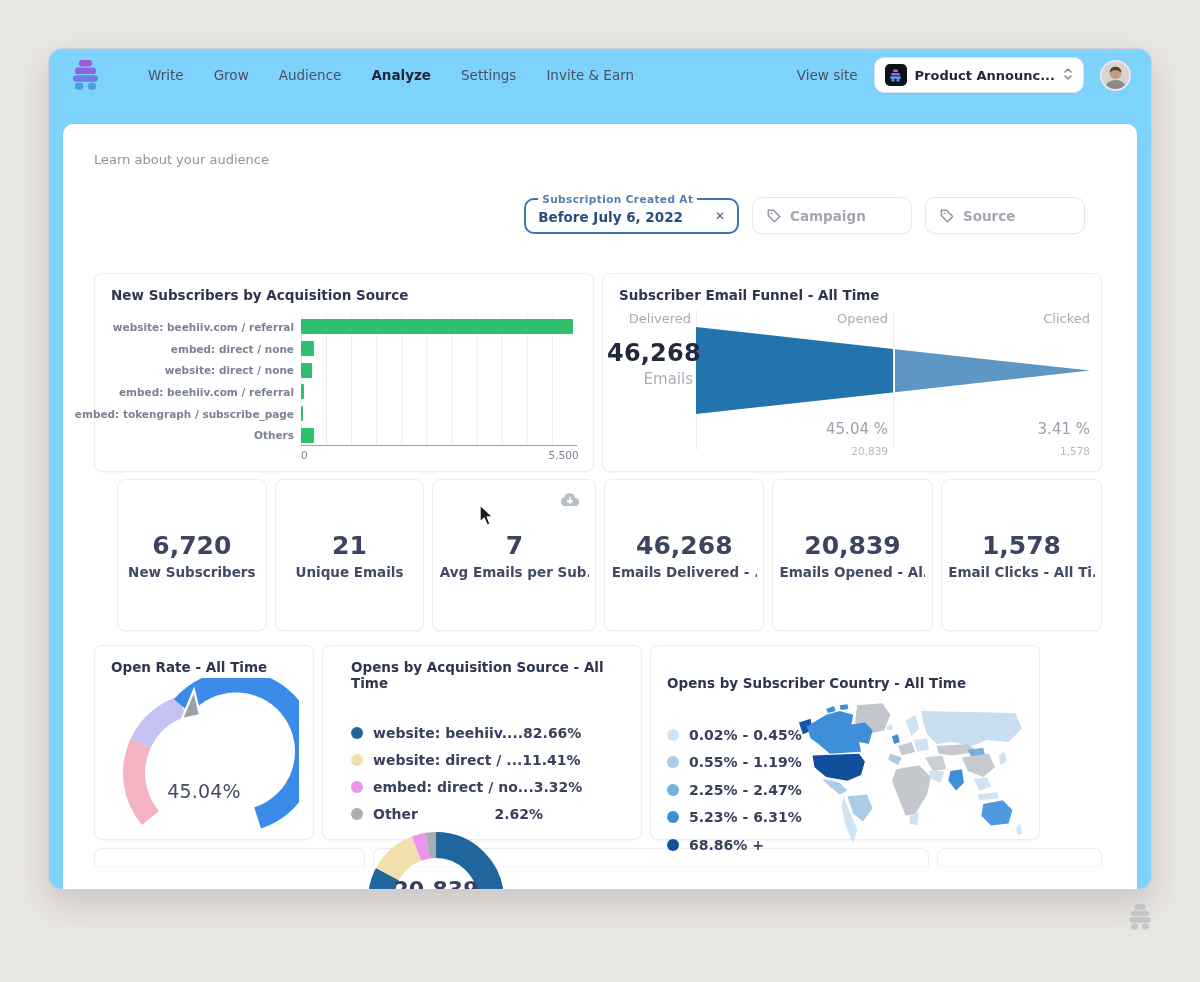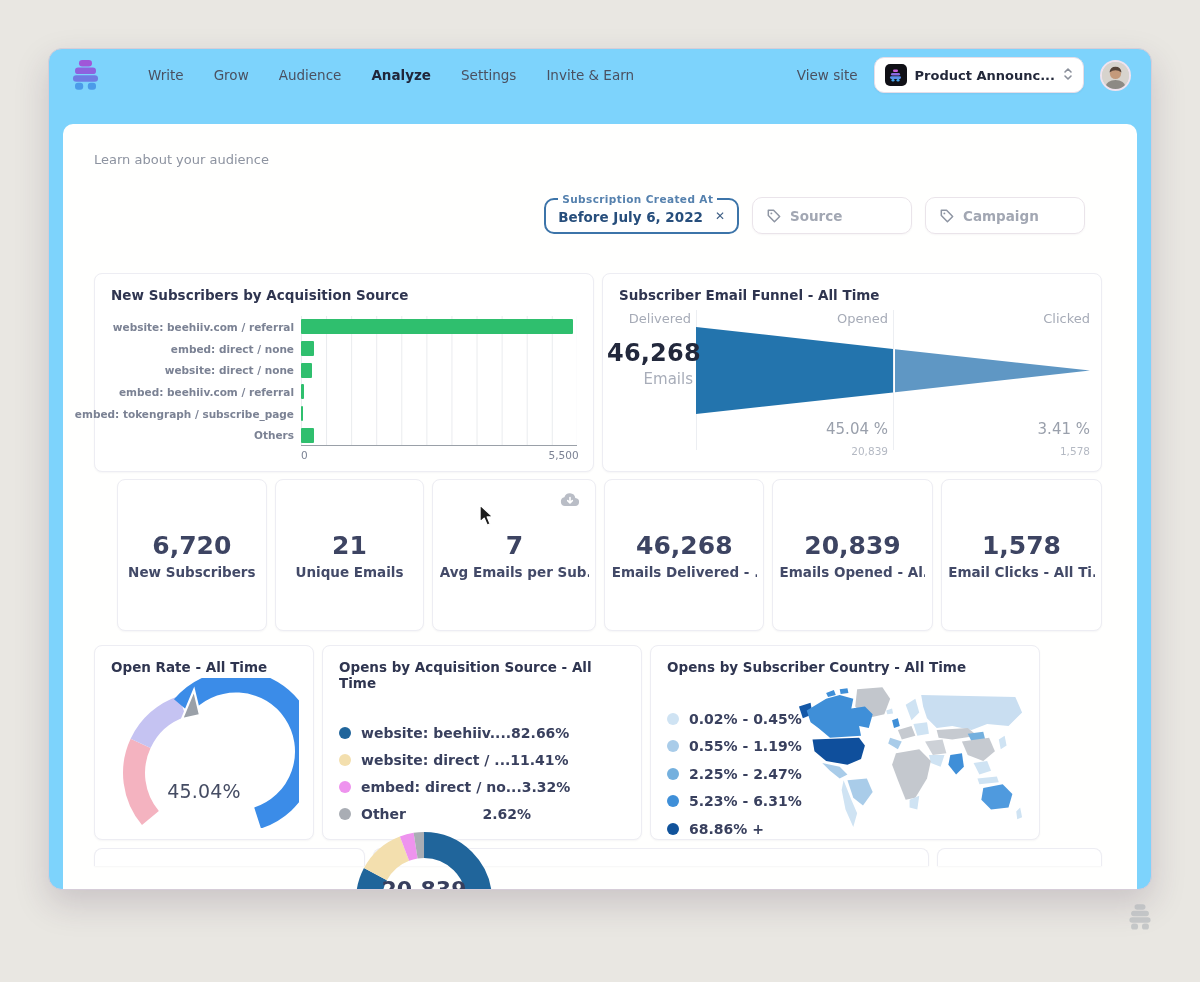--- a/index.html
+++ b/index.html
@@ -34,21 +34,21 @@
   .report-title { font-size:17.5px; font-weight:bold; color:#23293e; letter-spacing:.1px; }
   .badge-new { display:flex; align-items:center; gap:5px; background:#dde9fa; color:#3b73ce;
                font-size:11px; font-weight:bold; border-radius:10px; padding:3px 10px 3px 8px; }
   .badge-dot { width:6px; height:6px; border-radius:50%; background:#3b73ce; }
   .report-sub { font-size:13px; color:#8d93a0; margin-top:6px; }
 
   
   .filter-row { display:flex; justify-content:flex-end; align-items:flex-end; gap:13px; margin-top:26px; margin-right:17px; }
   .filter-chip { border:2px solid #3c74a9; border-radius:10px; padding:4px 12px 7px 12px; background:#fff; }
   .filter-chip legend { font-size:10.5px; font-weight:bold; color:#5581ae; letter-spacing:.4px; padding:0 4px; }
-  .chip-body { display:flex; gap:12px; }
+  .chip-body { display:flex; gap:32px; }
   .chip-value { font-size:13.5px; font-weight:bold; color:#274e7c; }
   .chip-x { font-size:12px; font-weight:bold; color:#3f5f85; cursor:pointer; }
   .filter-btn { width:160px; height:37px; background:#fff; border:1px solid #eae4ea; border-radius:10px;
                 display:flex; align-items:center; gap:9px; padding:0 14px; cursor:pointer;
                 box-shadow:0 1px 2px rgba(40,20,60,.04); }
   .filter-btn span { font-size:13.5px; font-weight:bold; color:#a2a7b3; }
 
   
   .card { background:#fff; border:1px solid #ededf3; border-radius:8px; box-shadow:0 1px 2px rgba(30,30,60,.04); }
   .card-title { font-size:13.5px; font-weight:bold; color:#2f3550; }
@@ -83,22 +83,22 @@
   .stat-card { flex:1; height:152px; display:flex; flex-direction:column; align-items:center;
                justify-content:center; position:relative; }
   .stat-value { font-size:25px; font-weight:bold; color:#3d4462; }
   .stat-label { font-size:13.5px; font-weight:bold; color:#434a68; margin-top:4px; max-width:92%;
                 white-space:nowrap; overflow:hidden; text-align:center; }
   .dl-icon { position:absolute; top:12px; right:14px; }
 
   
   .bottom-row { display:flex; gap:8px; margin-top:14px; }
   .gauge-card  { width:220px; height:195px; padding:13px 16px; position:relative; }
-  .donut-card  { width:320px; height:195px; padding:13px 16px; position:relative; }
-  .map-card    { width:390px; height:195px; padding:13px 16px; position:relative; }
+  .donut-card  { width:320px; height:195px; padding:13px 28px; position:relative; }
+  .map-card    { width:390px; height:195px; padding:29px 16px; position:relative; }
 
   .gauge-wrap { position:absolute; left:14px; top:32px; }
   .gauge-value { position:absolute; left:0; top:102px; width:190px; text-align:center;
                  font-size:19px; color:#454c63; letter-spacing:.2px; }
 
   .donut-body { display:flex; margin-top:14px;flex-direction:column; }
   .legend { margin-top:14px; }
   .legend-row { display:flex; align-items:center; height:27px; }
   .legend-dot { width:12px; height:12px; border-radius:50%; margin-right:10px; flex:none; }
   .legend-label { font-size:14px; font-weight:bold; color:#39405e; white-space:nowrap; }
@@ -184,28 +184,28 @@
         <div class="chip-body">
           <span class="chip-value">Before July 6, 2022</span>
           <span class="chip-x">✕</span>
         </div>
       </fieldset>
       <div class="filter-btn">
         <svg width="14" height="14" viewBox="0 0 16 16">
           <path d="M1.5 1.5 h6 l7 7 -6 6 -7 -7 Z" fill="none" stroke="#8e95a3" stroke-width="1.7" stroke-linejoin="round"></path>
           <circle cx="5" cy="5" r="1.1" fill="#8e95a3"></circle>
         </svg>
-        <span>Source</span>
+        <span>Campaign</span>
       </div>
       <div class="filter-btn">
         <svg width="14" height="14" viewBox="0 0 16 16">
           <path d="M1.5 1.5 h6 l7 7 -6 6 -7 -7 Z" fill="none" stroke="#8e95a3" stroke-width="1.7" stroke-linejoin="round"></path>
           <circle cx="5" cy="5" r="1.1" fill="#8e95a3"></circle>
         </svg>
-        <span>Campaign</span>
+        <span>Source</span>
       </div>
     </div>
 
     <div class="charts-row">
 
       <div class="card chart-card">
         <div class="card-title">New Subscribers by Acquisition Source</div>
         <div class="acq-chart">
           <div class="acq-labels">
             <div class="acq-label">website: beehiiv.com / referral</div>

